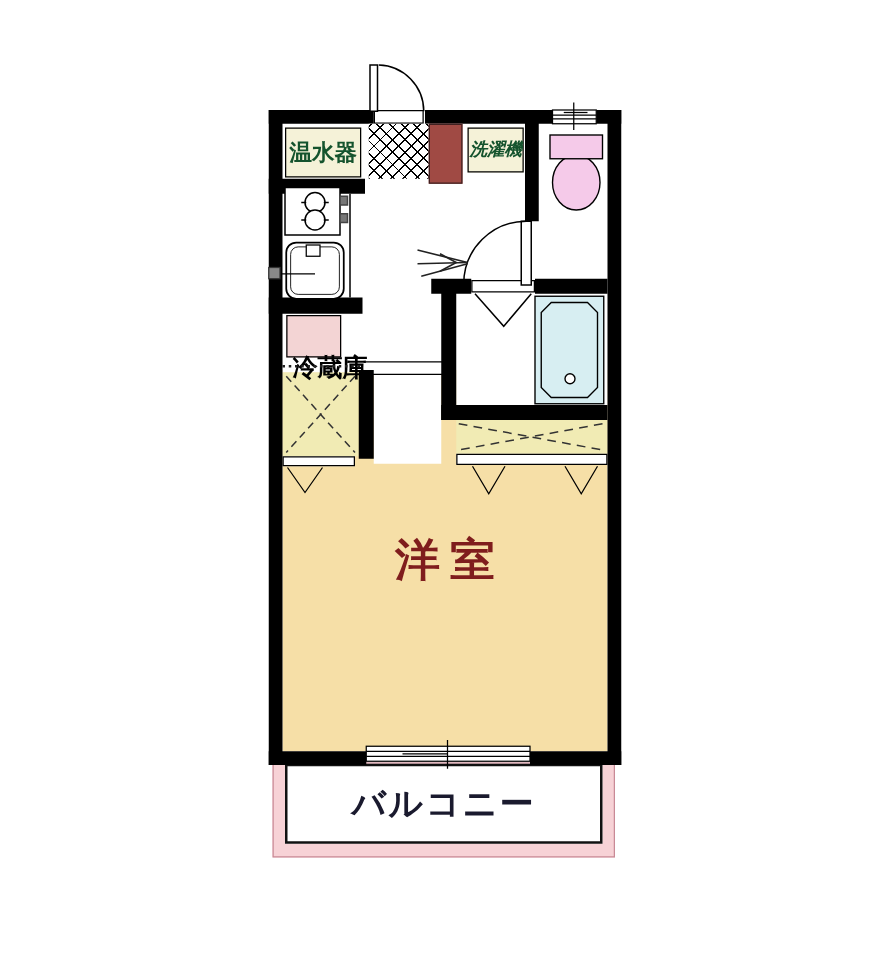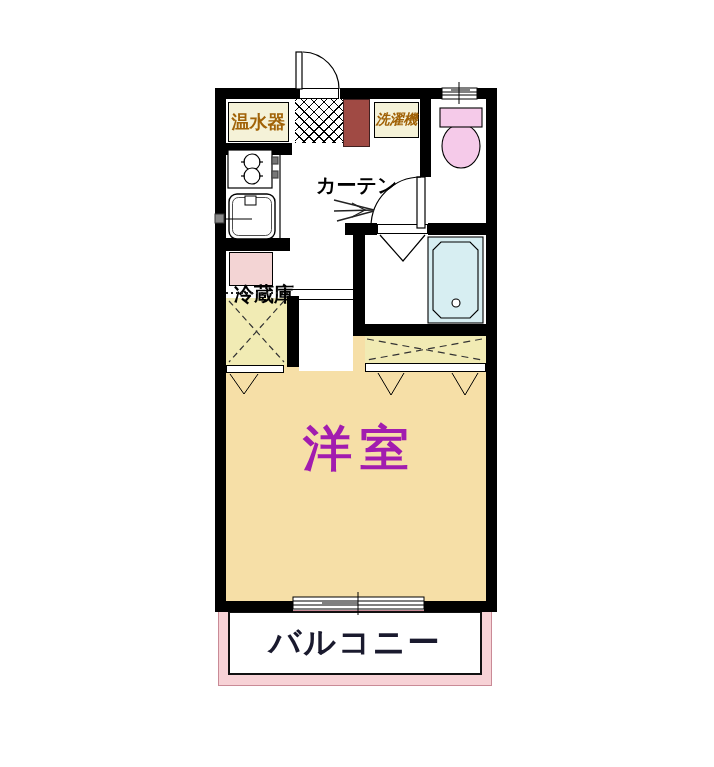--- a/index.html
+++ b/index.html
@@ -2,36 +2,36 @@
 <html><head>
 <meta charset="utf-8">
 <style>
   html,body{margin:0;padding:0;background:#fff;}
   #canvas{position:relative;width:714px;height:767px;background:#fff;overflow:hidden;
           font-family:"DejaVu Sans","Liberation Sans",sans-serif;}
   .abs{position:absolute;}
   .wall{position:absolute;background:#000;}
   .labelbox{position:absolute;background:#F5F2D8;border:1px solid #000;
             display:flex;align-items:center;justify-content:center;
-            font-weight:bold;color:#a16207;}
+            font-weight:bold;color:#14532d;}
   .flooryellow{position:absolute;background:#F1EBB4;}
   .bar{position:absolute;background:#fff;border:1px solid #000;}
   #genkan{position:absolute;background:
      repeating-linear-gradient(45deg,#000 0 1px,transparent 1px 7px),
      repeating-linear-gradient(-45deg,#000 0 1px,transparent 1px 7px),#fff;}
   #room-main{position:absolute;background:#F6DFA7;display:flex;
              align-items:center;justify-content:center;}
-  #room-main-label{font-size:49px;font-weight:bold;letter-spacing:8px;color:#a21caf;padding-left:8px;}
+  #room-main-label{font-size:36px;font-weight:bold;letter-spacing:8px;color:#7f1d1d;padding-left:8px;}
   #curtain-label{position:absolute;font-size:20px;font-weight:bold;color:#000;white-space:nowrap;}
   #fridge-box{position:absolute;background:#F3D4D4;border:1px solid #000;}
   #fridge-label{position:absolute;font-size:20px;font-weight:bold;color:#000;white-space:nowrap;margin-top:24px;}
   #balcony-outer{position:absolute;background:#F7D2D6;border:1px solid #c98a96;}
   #balcony-inner{position:absolute;background:#fff;border:2px solid #111;
                  display:flex;align-items:center;justify-content:center;}
-  #balcony-label{font-size:32px;font-weight:bold;color:#1a1a2e;letter-spacing:2px;}
+  #balcony-label{font-size:27px;font-weight:bold;color:#1a1a2e;letter-spacing:2px;}
   #shoe-cabinet{position:absolute;background:#A04A44;border:1px solid #402020;}
   svg{position:absolute;left:0;top:0;pointer-events:none;}
   .dotband-l{position:absolute;background:#fff;}
   .dotband-r{position:absolute;background:#fff;border-top:1px solid #000;border-bottom:1px solid #000;}
 </style>
 </head>
 <body>
 
 <div id="canvas">
 
@@ -81,21 +81,20 @@
 
   <div class="labelbox" style="left:228px;top:102px;width:59px;height:38px;font-size:18px;">
     <span>温水器</span>
   </div>
   <div class="labelbox" style="left:374px;top:102px;width:43px;height:34px;font-size:14px;font-style:italic;">
     <span>洗濯機</span>
   </div>
   <div id="fridge-box" style="left:229px;top:252px;width:42px;height:32px;"></div>
   <div id="fridge-label" style="left:234px;top:257px;">冷蔵庫</div>
 
-  <div id="curtain-label" style="left:316px;top:172px;">カーテン</div>
 
   <svg width="714" height="767" viewBox="0 0 714 767">
 
     <g stroke="#000" fill="#fff" stroke-width="1.2">
       <rect x="296" y="52" width="6" height="37"></rect>
       <path d="M303,52 A37,37 0 0 1 339,89" fill="none"></path>
     </g>
 
     <g stroke="#000" stroke-width="1">
       <rect x="442" y="88" width="35" height="11" fill="#fff"></rect>

